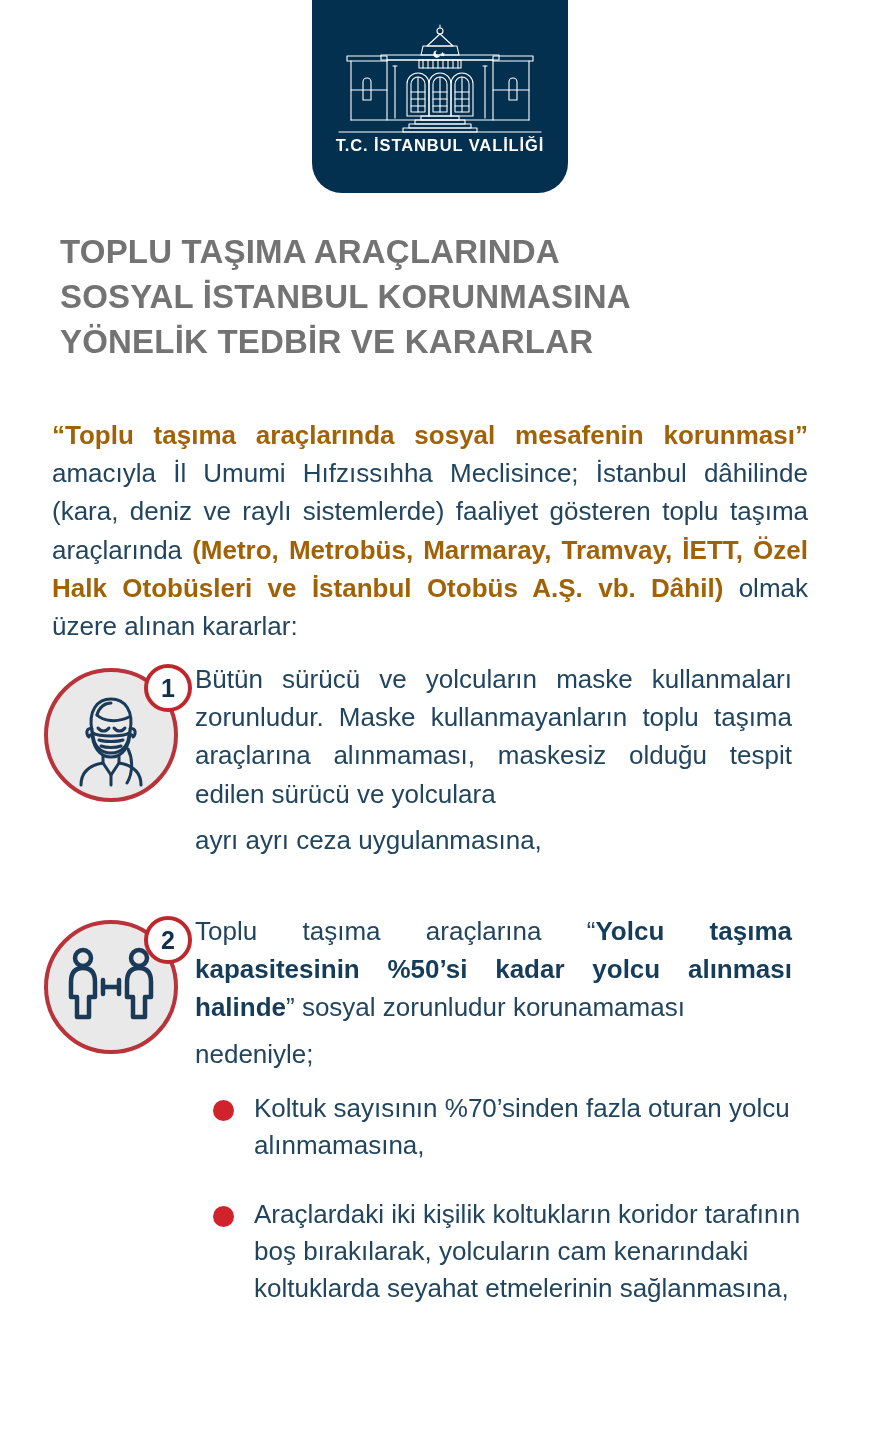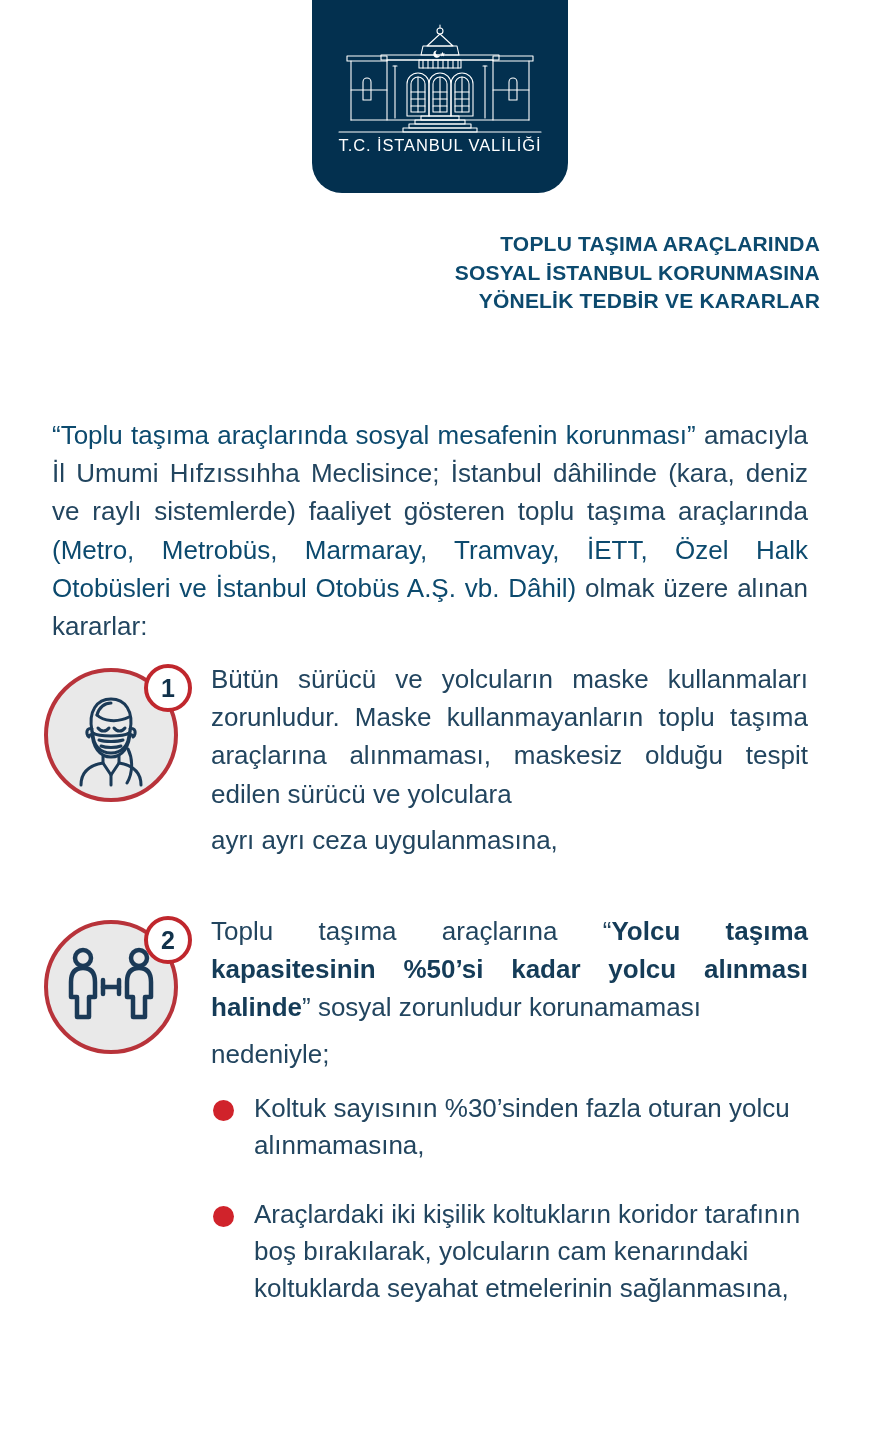--- a/index.html
+++ b/index.html
@@ -31,53 +31,53 @@
     justify-content: flex-start;
   }
   .logo-building {
     margin-top: 22px;
     width: 210px;
     height: 112px;
   }
   .logo-caption {
     color: #ffffff;
     font-size: 16.5px;
-    font-weight: 400;
+    font-weight: 700;
     letter-spacing: 0.9px;
     margin-top: 2px;
     white-space: nowrap;
   }
 
   
   .title {
     position: absolute;
     left: 60px;
     top: 230px;
     width: 760px;
-    text-align: right;
-    color: #0c4a6e;
-    font-size: 21px;
+    text-align: left;
+    color: #737373;
+    font-size: 33px;
     font-weight: 700;
     line-height: 1.36;
     letter-spacing: 0.2px;
   }
   .title span { display: block; }
 
   
   .intro {
     position: absolute;
     left: 52px;
     top: 390px;
     width: 756px;
     font-size: 26px;
     line-height: 1.47;
     text-align: justify;
     color: #22455f;
   }
-  .intro b { font-weight: 400; color: #0c4a6e; }
+  .intro b { font-weight: 700; color: #a16207; }
 
   
   .item {
     position: absolute;
     left: 0;
     width: 880px;
   }
   .item-1 { top: 660px; }
   .item-2 { top: 912px; }
 
@@ -117,21 +117,21 @@
     align-items: center;
     justify-content: center;
     font-size: 25px;
     font-weight: 700;
     color: #11324b;
     line-height: 1;
   }
 
   .item-text {
     position: absolute;
-    left: 211px;
+    left: 195px;
     top: 0;
     width: 597px;
     font-size: 26px;
     line-height: 1.47;
     text-align: justify;
     color: #22455f;
   }
   .item-text b { font-weight: 700; color: #153c58; }
   .item-text .last-line { text-align: left; margin-top: 8px; }
 
@@ -287,19 +287,19 @@
   </div>
   <div class="item-text">
     <span>Toplu taşıma araçlarına “</span><b>Yolcu taşıma kapasitesinin %50’si kadar yolcu alınması halinde</b><span>” sosyal zorunludur korunamaması</span>
     <div class="last-line">nedeniyle;</div>
   </div>
 </div>
 
 <div class="bullets">
   <div class="bullet">
     <span class="bullet-dot"></span>
-    <span>Koltuk sayısının %30’sinden fazla oturan yolcu alınmamasına,</span>
+    <span>Koltuk sayısının %70’sinden fazla oturan yolcu alınmamasına,</span>
   </div>
   <div class="bullet">
     <span class="bullet-dot"></span>
     <span>Araçlardaki iki kişilik koltukların koridor tarafının boş bırakılarak, yolcuların cam kenarındaki koltuklarda seyahat etmelerinin sağlanmasına,</span>
   </div>
 </div>
 
 </body></html>

